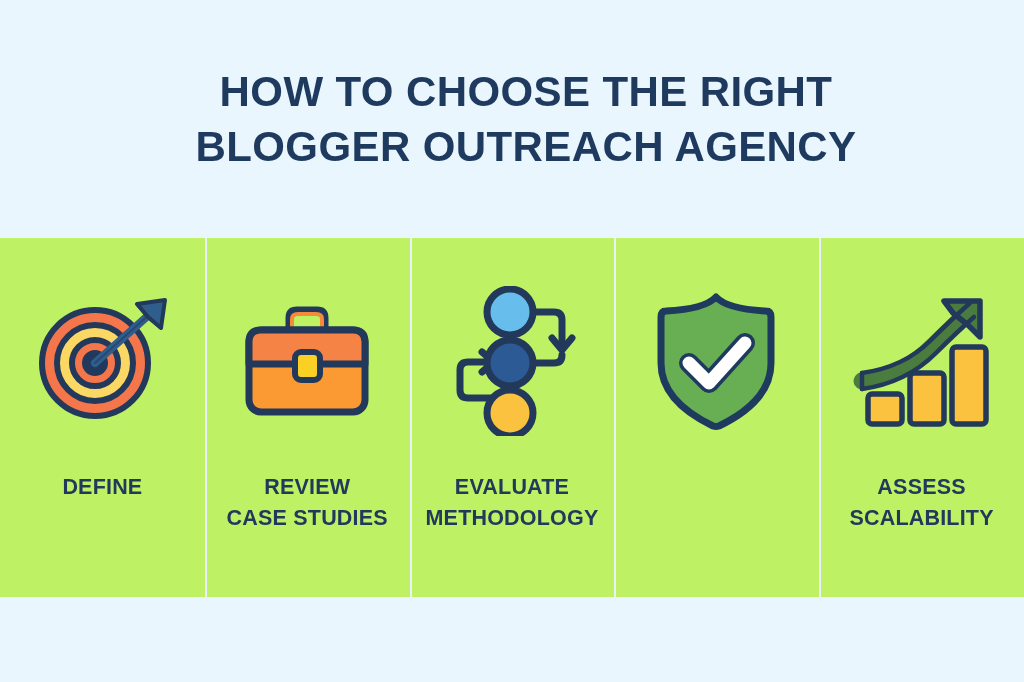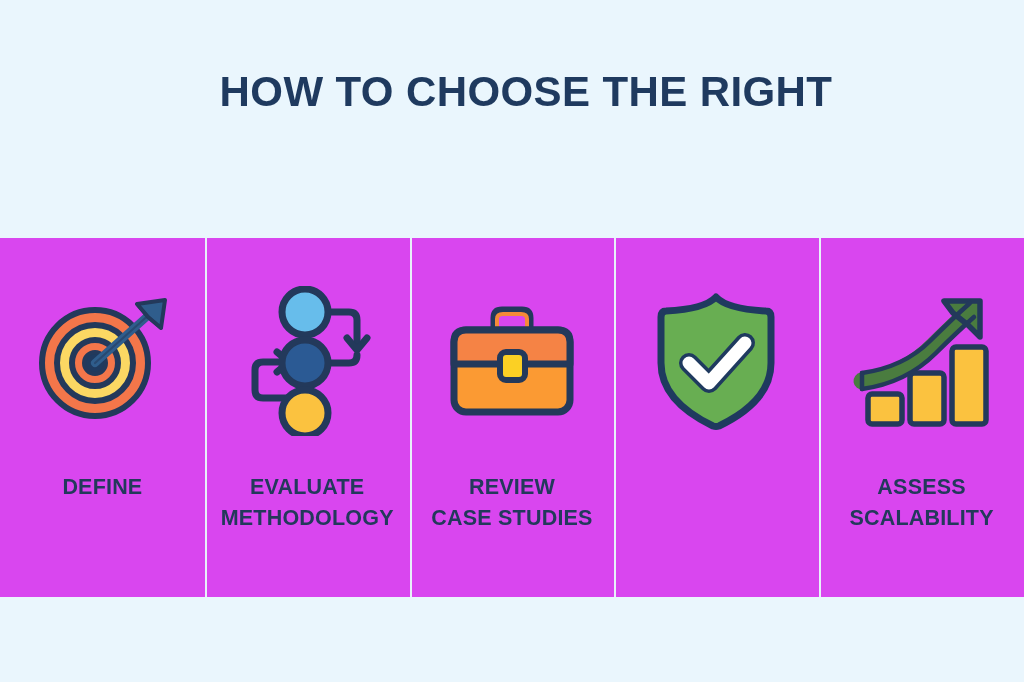--- a/index.html
+++ b/index.html
@@ -48,21 +48,21 @@
     left: 0;
     top: 238px;
     width: 1024px;
     height: 359px;
     display: flex;
     background: #fdfdfb;
   }
   .card {
     position: relative;
     flex: 1 1 0;
-    background: #d946ef;
+    background: #bef264;
     display: flex;
     flex-direction: column;
     align-items: center;
     box-sizing: border-box;
     padding-top: 48px;
   }
   .card + .card::before {
     content: "";
     position: absolute;
     left: 0;
@@ -100,20 +100,21 @@
   }
 </style>
 </head>
 <body>
 
 <div class="infographic">
 
   <div class="title-block">
     <h1 class="title">
       <span class="title-line">HOW TO CHOOSE THE RIGHT</span>
+      <span class="title-line">BLOGGER OUTREACH AGENCY</span>
     </h1>
   </div>
 
   <div class="cards-strip">
 
     <div class="card">
       <div class="icon-wrap">
         <svg width="140" height="140" viewBox="0 0 140 140" aria-hidden="true">
           <g stroke="#23395b" stroke-width="6" stroke-linejoin="round" stroke-linecap="round">
             <circle cx="63" cy="72" r="53" fill="#f4764a"></circle>
@@ -128,20 +129,37 @@
           <path d="M105 13 L116 26 L129 37" fill="none" stroke="#23395b" stroke-width="3.4" stroke-linejoin="round" stroke-linecap="round"></path>
         </svg>
       </div>
       <div class="card-label">
         <span class="lbl-line">DEFINE</span>
       </div>
     </div>
 
     <div class="card">
       <div class="icon-wrap">
+        <svg width="140" height="130" viewBox="0 0 140 130" aria-hidden="true">
+          <path d="M52 34 V22 Q52 14 60 14 H80 Q88 14 88 22 V34" fill="none" stroke="#23395b" stroke-width="7" stroke-linejoin="round" stroke-linecap="round"></path>
+          <path d="M55 34 V23 Q55 18 61 18 H79 Q85 18 85 23 V34" fill="none" stroke="#f58a38" stroke-width="4" stroke-linejoin="round" stroke-linecap="round"></path>
+          <rect x="12" y="34" width="116" height="82" rx="12" fill="#fb9a33" stroke="#23395b" stroke-width="7"></rect>
+          <path d="M12 46 Q12 34 24 34 H116 Q128 34 128 46 V68 H12 Z" fill="#f58345" stroke="#23395b" stroke-width="7" stroke-linejoin="round"></path>
+          <line x1="12" y1="68" x2="128" y2="68" stroke="#23395b" stroke-width="6"></line>
+          <rect x="58" y="56" width="25" height="28" rx="6" fill="#fbd024" stroke="#23395b" stroke-width="6"></rect>
+        </svg>
+      </div>
+      <div class="card-label">
+        <span class="lbl-line">REVIEW</span>
+        <span class="lbl-line">CASE STUDIES</span>
+      </div>
+    </div>
+
+    <div class="card">
+      <div class="icon-wrap">
         <svg width="140" height="150" viewBox="0 0 140 150" aria-hidden="true">
           <g fill="none" stroke="#23395b" stroke-width="7" stroke-linecap="round" stroke-linejoin="round">
             <path d="M90 26 H112 Q120 26 120 34 V62"></path>
             <path d="M110 52 L120 64 L130 52"></path>
             <path d="M90 77 H112 Q120 77 120 69"></path>
             <path d="M78 112 H26 Q18 112 18 104 V84 Q18 76 26 76 H50"></path>
             <path d="M40 66 L52 76 L40 86"></path>
           </g>
           <circle cx="68" cy="26" r="23" fill="#67bdeb" stroke="#23395b" stroke-width="7"></circle>
           <circle cx="68" cy="77" r="23" fill="#2b5a94" stroke="#23395b" stroke-width="7"></circle>
@@ -149,37 +167,20 @@
         </svg>
       </div>
       <div class="card-label">
         <span class="lbl-line">EVALUATE</span>
         <span class="lbl-line">METHODOLOGY</span>
       </div>
     </div>
 
     <div class="card">
       <div class="icon-wrap">
-        <svg width="140" height="130" viewBox="0 0 140 130" aria-hidden="true">
-          <path d="M52 34 V22 Q52 14 60 14 H80 Q88 14 88 22 V34" fill="none" stroke="#23395b" stroke-width="7" stroke-linejoin="round" stroke-linecap="round"></path>
-          <path d="M55 34 V23 Q55 18 61 18 H79 Q85 18 85 23 V34" fill="none" stroke="#f58a38" stroke-width="4" stroke-linejoin="round" stroke-linecap="round"></path>
-          <rect x="12" y="34" width="116" height="82" rx="12" fill="#fb9a33" stroke="#23395b" stroke-width="7"></rect>
-          <path d="M12 46 Q12 34 24 34 H116 Q128 34 128 46 V68 H12 Z" fill="#f58345" stroke="#23395b" stroke-width="7" stroke-linejoin="round"></path>
-          <line x1="12" y1="68" x2="128" y2="68" stroke="#23395b" stroke-width="6"></line>
-          <rect x="58" y="56" width="25" height="28" rx="6" fill="#fbd024" stroke="#23395b" stroke-width="6"></rect>
-        </svg>
-      </div>
-      <div class="card-label">
-        <span class="lbl-line">REVIEW</span>
-        <span class="lbl-line">CASE STUDIES</span>
-      </div>
-    </div>
-
-    <div class="card">
-      <div class="icon-wrap">
         <svg width="135" height="145" viewBox="0 0 135 145" aria-hidden="true">
           <path d="M67 8 Q78 20 117 22 Q122 22 122 28 V74 Q122 112 70 137 Q67 138 64 137 Q12 112 12 74 V28 Q12 22 17 22 Q56 20 67 8 Z" fill="#68ae52" stroke="#1f3a5f" stroke-width="7" stroke-linejoin="round"></path>
           <path d="M40 74 L60 94 L96 54" fill="none" stroke="#1f3a5f" stroke-width="20" stroke-linecap="round" stroke-linejoin="round"></path>
           <path d="M40 74 L60 94 L96 54" fill="none" stroke="#ffffff" stroke-width="13" stroke-linecap="round" stroke-linejoin="round"></path>
         </svg>
       </div>
     </div>
 
     <div class="card">
       <div class="icon-wrap">

